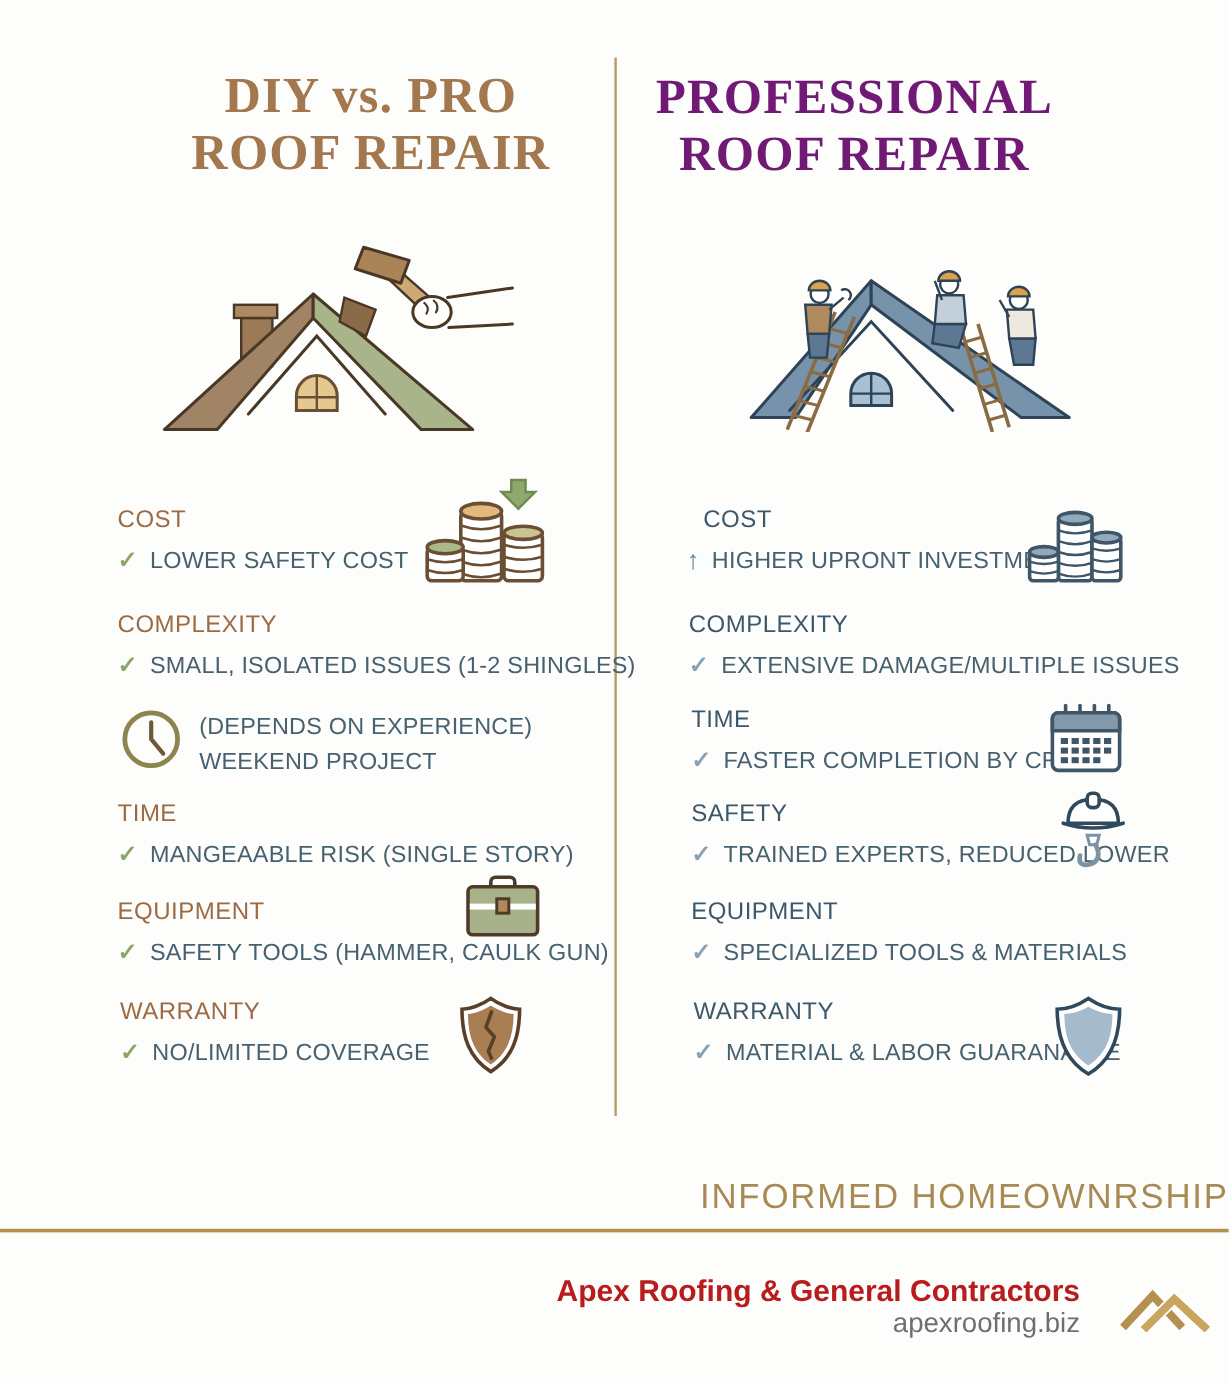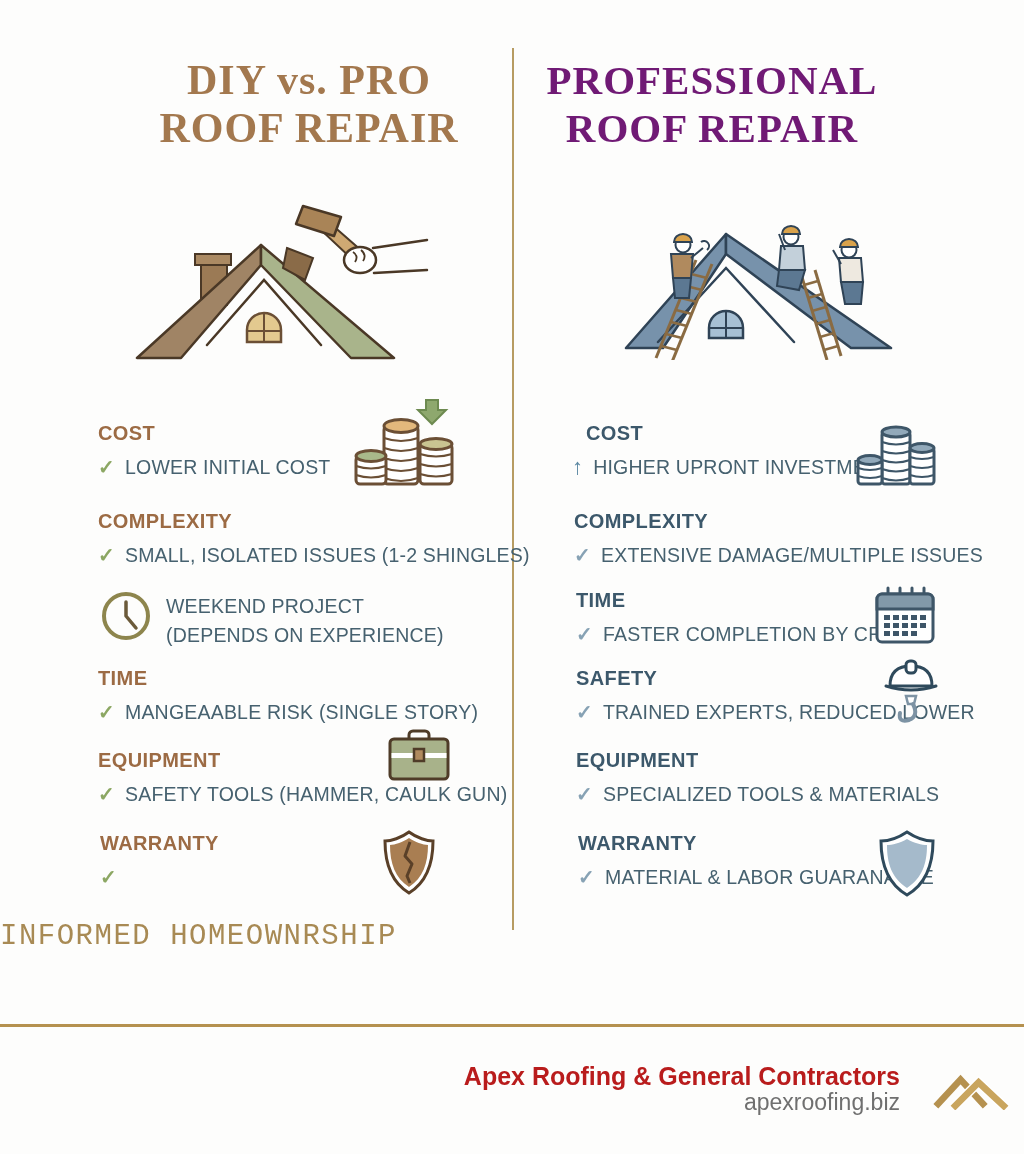--- a/index.html
+++ b/index.html
@@ -13,33 +13,33 @@
   .title{
     position:absolute;text-align:center;font-family:"Liberation Serif",serif;
     font-weight:700;letter-spacing:1px;line-height:48px;
   }
   .title-diy{left:59px;top:56px;width:500px;font-size:42px;color:#a3784e;}
   .title-pro{left:462px;top:56px;width:500px;font-size:41px;color:#701a75;}
   
   .v-divider{position:absolute;left:512px;top:48px;width:2px;height:882px;background:#b79c62;}
   
   .sec{position:absolute;}
-  .sec-heading{font-size:20px;font-weight:700;letter-spacing:.4px;}
+  .sec-heading{font-size:20px;font-weight:400;letter-spacing:.4px;}
   .diy .sec-heading{color:#9c6b44;}
   .pro .sec-heading{color:#3c586b;}
   .sec-item{display:flex;align-items:flex-start;gap:10px;margin-top:11px;
     font-size:19.5px;color:#46616f;letter-spacing:.2px;white-space:nowrap;}
   .check{font-size:20px;font-weight:700;line-height:22px;}
   .check-green{color:#8ca763;}
   .check-blue{color:#87a2b4;}
   .up-arrow{color:#5d89a3;font-size:22px;font-weight:700;line-height:22px;}
   .note-text{position:absolute;left:166px;top:592px;font-size:19.5px;line-height:29px;color:#46616f;letter-spacing:.2px;}
   
-  .tagline{position:absolute;left:0;top:920px;width:1024px;text-align:left;
-    font-family:Liberation Mono, monospace;font-size:29px;letter-spacing:1.5px;color:#a88a54;}
+  .tagline{position:absolute;left:0;top:982px;width:1024px;text-align:right;
+    font-family:Liberation Sans, sans-serif;font-size:29px;letter-spacing:1.5px;color:#a88a54;}
   .footer-line{position:absolute;left:0;top:1024px;width:1024px;height:3px;background:#b5914f;}
   .brand-block{position:absolute;left:340px;top:1062px;width:560px;text-align:right;}
   .brand-name{font-size:25px;font-weight:700;color:#b91c1c;line-height:28px;}
   .brand-site{font-size:23px;color:#6f6f6f;line-height:24px;}
   svg{display:block;}
 </style>
 </head>
 <body>
 
 <div class="canvas">
@@ -136,39 +136,39 @@
       <circle cx="248" cy="60" r="7.5" fill="#ffffff"></circle>
       <path d="M 239,57 a 9,8 0 0 1 18,0 z" fill="#d9a24b"></path>
       <line x1="240" y1="74" x2="232" y2="60"></line>
     </g>
   </svg>
 
   <div class="sec diy" style="left:98px;top:422px;">
     <div class="sec-heading">COST</div>
     <div class="sec-item">
       <span class="check check-green">✓</span>
-      <span>LOWER INITIAL COST</span>
+      <span>LOWER SAFETY COST</span>
     </div>
   </div>
 
   <div class="sec diy" style="left:98px;top:510px;">
     <div class="sec-heading">COMPLEXITY</div>
     <div class="sec-item">
       <span class="check check-green">✓</span>
       <span>SMALL, ISOLATED ISSUES (1-2 SHINGLES)</span>
     </div>
   </div>
 
   <svg class="abs" style="left:100px;top:590px;" width="52" height="52" viewBox="0 0 52 52">
     <circle cx="26" cy="26" r="22" fill="none" stroke="#8d854d" stroke-width="4"></circle>
     <path d="M 26,26 L 26,12 M 26,26 L 36,38" fill="none" stroke="#6b5a3a" stroke-width="3.5" stroke-linecap="round"></path>
   </svg>
   <div class="note-text">
+    <div>(DEPENDS ON EXPERIENCE)</div>
     <div>WEEKEND PROJECT</div>
-    <div>(DEPENDS ON EXPERIENCE)</div>
   </div>
 
   <div class="sec diy" style="left:98px;top:667px;">
     <div class="sec-heading">TIME</div>
     <div class="sec-item">
       <span class="check check-green">✓</span>
       <span>MANGEAABLE RISK (SINGLE STORY)</span>
     </div>
   </div>
 
@@ -177,20 +177,21 @@
     <div class="sec-item">
       <span class="check check-green">✓</span>
       <span>SAFETY TOOLS (HAMMER, CAULK GUN)</span>
     </div>
   </div>
 
   <div class="sec diy" style="left:100px;top:832px;">
     <div class="sec-heading">WARRANTY</div>
     <div class="sec-item">
       <span class="check check-green">✓</span>
+      <span>NO/LIMITED COVERAGE</span>
     </div>
   </div>
 
   <svg class="abs" style="left:354px;top:396px;" width="104" height="92" viewBox="0 0 104 92">
     <polygon points="72,4 84,4 84,14 92,14 78,28 64,14 72,14" fill="#8ea86e" stroke="#6d8a50" stroke-width="2"></polygon>
 
     <rect x="30" y="30" width="34" height="58" rx="4" fill="#ffffff" stroke="#6b4f35" stroke-width="3"></rect>
     <g stroke="#6b4f35" stroke-width="2.2" fill="none">
       <path d="M30,42 q17,6 34,0 M30,52 q17,6 34,0 M30,62 q17,6 34,0 M30,72 q17,6 34,0 M30,82 q17,6 34,0"></path>
     </g>

